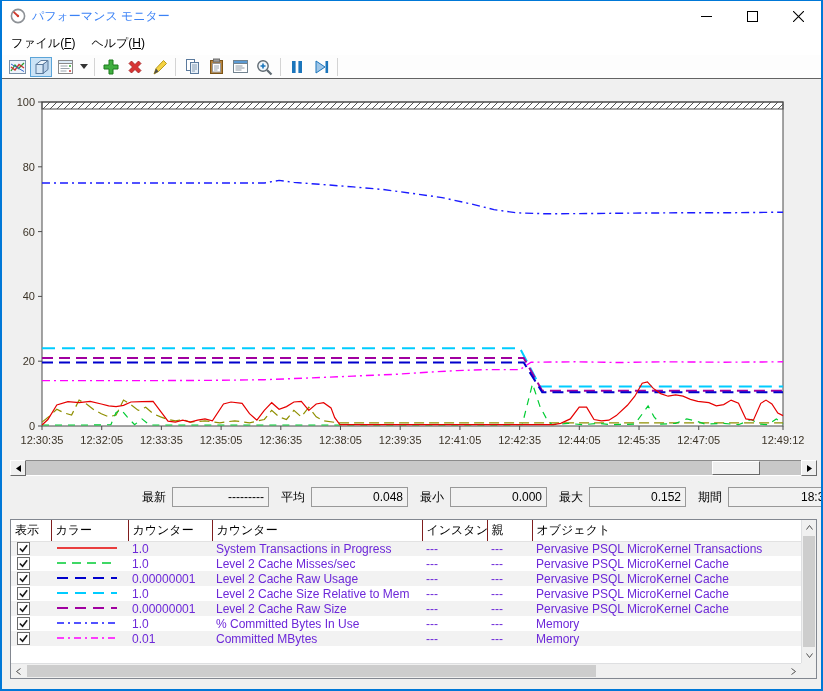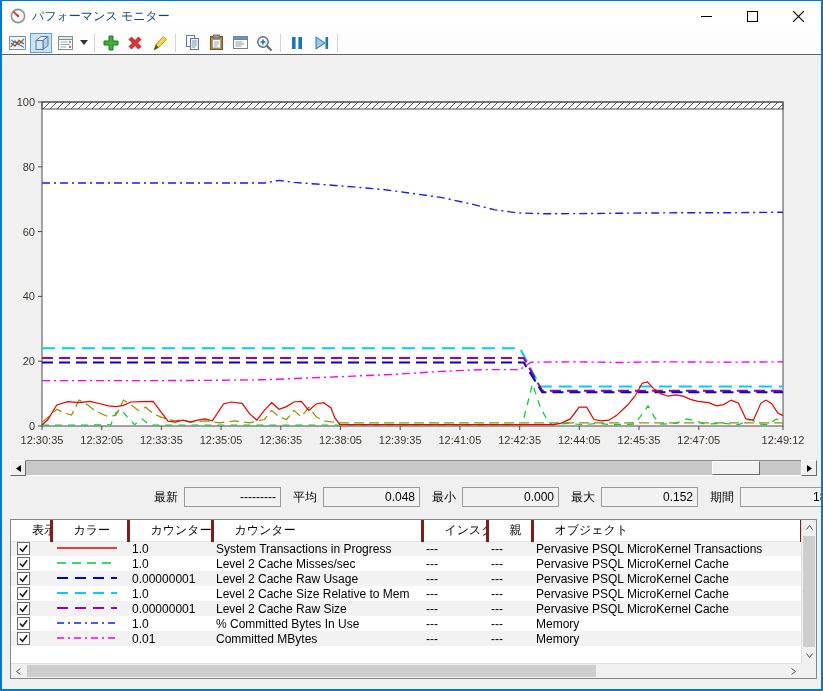--- a/index.html
+++ b/index.html
@@ -3,21 +3,21 @@
 <meta charset="utf-8">
 <style>
   * { margin:0; padding:0; box-sizing:border-box; }
   body { background:#fff; font-family:"Liberation Sans", sans-serif; }
   .window { position:relative; width:823px; height:691px; background:#f0f0f0;
             border:1px solid #0078d7; border-left-width:2px; border-right-width:2px; border-bottom-width:2px; overflow:hidden; }
 
   
   .titlebar { height:30px; background:#fff; display:flex; align-items:center; }
   .title-icon { width:16px; height:16px; margin:0 6px 0 8px; }
-  .title-text { font-size:12px; color:#0c4a6e; }
+  .title-text { font-size:12px; color:#3b82f6; }
   .win-btns { margin-left:auto; display:flex; height:100%; }
   .win-btn { width:46px; height:100%; display:flex; align-items:center; justify-content:center; }
 
   
   .menubar { height:24px; background:#fff; display:flex; align-items:center; padding-left:9px; }
   .menu-item { font-size:12px; color:#000; padding:3px 8px 3px 0; margin-right:8px; cursor:default; }
   .mnemonic { text-decoration:underline; }
 
   
   .toolbar { height:24px; background:#fdfdfd; display:flex; align-items:center; padding-left:3px; border-bottom:1px solid #636363; }
@@ -40,23 +40,23 @@
   
   .stats { position:absolute; left:140px; top:406px; height:22px; display:flex; align-items:center; }
   .stat-label { font-size:12px; color:#000; margin:0 6px 0 12px; white-space:nowrap; }
   .stat-box { width:97px; height:20px; background:#f2f2f2; border:1px solid #999; font-size:12px; color:#000;
               display:flex; align-items:center; justify-content:flex-end; padding-right:4px; }
 
   
   .legend { position:absolute; left:8px; top:439px; width:807px; height:160px; background:#fff; border:1px solid #828790; }
   .legend-inner { position:absolute; top:0; left:0; right:15px; bottom:15px; overflow:hidden; }
   table.counters { border-collapse:collapse; table-layout:fixed; width:790px; font-size:12px; }
-  table.counters th { font-weight:normal; text-align:left; height:21px; padding:0 21px; border-right:3px solid #7f1d1d;
+  table.counters th { font-weight:normal; text-align:left; height:21px; padding:0 4px; border-right:1px solid #7f1d1d;
                       border-bottom:1px solid #e2e2e2; background:#fff; white-space:nowrap; overflow:hidden; }
-  table.counters td { height:15px; padding:0 4px; white-space:nowrap; overflow:hidden; color:#000000; }
+  table.counters td { height:15px; padding:0 4px; white-space:nowrap; overflow:hidden; color:#6d28d9; }
   table.counters tr.row:nth-child(odd) td { background:#f2f2f2; }
   .chk { width:13px; height:13px; background:#fff; border:1px solid #6a6a6a; display:flex; align-items:center; justify-content:center; margin-left:2px; }
   .vscroll { position:absolute; top:0; right:0; bottom:15px; width:15px; background:#f0f0f0; border-left:1px solid #dedfe1; }
   .vscroll .arr { position:absolute; left:0; width:14px; height:15px; display:flex; align-items:center; justify-content:center; }
   .vscroll .vthumb { position:absolute; left:1px; width:12px; top:16px; bottom:16px; background:#cdcdcd; }
   .legend-hscroll { position:absolute; left:0; right:15px; bottom:0; height:15px; background:#f0f0f0; border-top:1px solid #dedfe1; }
   .legend-hscroll .arr { position:absolute; top:0; width:15px; height:14px; display:flex; align-items:center; justify-content:center; }
   .legend-hscroll .hthumb { position:absolute; top:1px; height:12px; left:16px; width:72%; background:#cdcdcd; }
   .corner { position:absolute; right:0; bottom:0; width:15px; height:15px; background:#f0f0f0; }
 </style>
@@ -84,20 +84,24 @@
           </svg>
       </div>
       <div class="win-btn">
         <svg width="11" height="11" viewBox="0 0 11 11">
             <path d="M0 0 L11 11 M11 0 L0 11" stroke="#000" stroke-width="1.1"></path>
           </svg>
       </div>
     </div>
   </div>
 
+  <div class="menubar">
+    <span class="menu-item"><span>ファイル(</span><span class="mnemonic">F</span><span>)</span></span>
+    <span class="menu-item"><span>ヘルプ(</span><span class="mnemonic">H</span><span>)</span></span>
+  </div>
 
   <div class="toolbar">
     <div class="tbtn">
       <svg width="17" height="16" viewBox="0 0 17 16">
         <rect x="0.5" y="1.5" width="16" height="13" fill="#eef4fb" stroke="#7a90a8"></rect>
         <path d="M2 12 L6 6 L9.5 9.5 L15 4" stroke="#2aa02a" fill="none" stroke-width="1.3"></path>
         <path d="M2 8 L6 11 L10 5.5 L15 9" stroke="#cc3333" fill="none" stroke-width="1.3"></path>
         <path d="M2 5 L15 12.5" stroke="#3366cc" fill="none" stroke-width="1"></path>
       </svg>
     </div>
@@ -253,21 +257,21 @@
         <div class="sb-thumb" style="left:88.5%; width:6.2%;"></div>
       </div>
       <div class="sb-btn">
         <svg width="5" height="7" viewBox="0 0 5 7">
             <polygon points="0,0 0,7 5,3.5" fill="#000"></polygon>
           </svg>
       </div>
     </div>
 
     <div class="stats">
-      <span class="stat-label" style="margin-left:12px;">最新</span>
+      <span class="stat-label" style="margin-left:0;">最新</span>
       <div class="stat-box">---------</div>
       <span class="stat-label">平均</span>
       <div class="stat-box">0.048</div>
       <span class="stat-label">最小</span>
       <div class="stat-box">0.000</div>
       <span class="stat-label">最大</span>
       <div class="stat-box">0.152</div>
       <span class="stat-label">期間</span>
       <div class="stat-box" style="width:108px;">18:37</div>
     </div>

